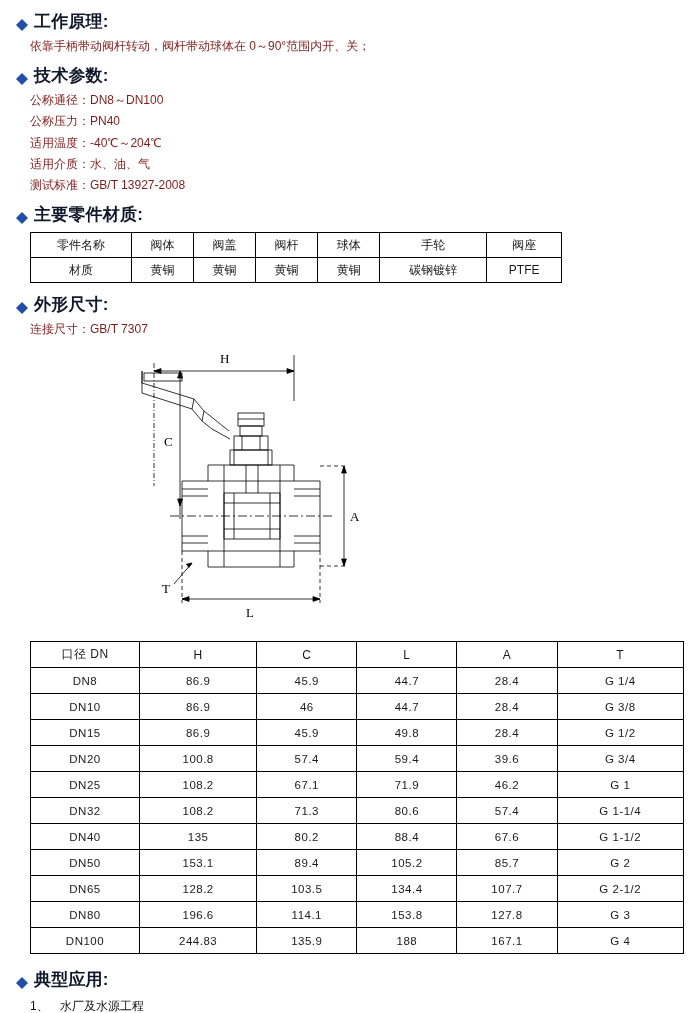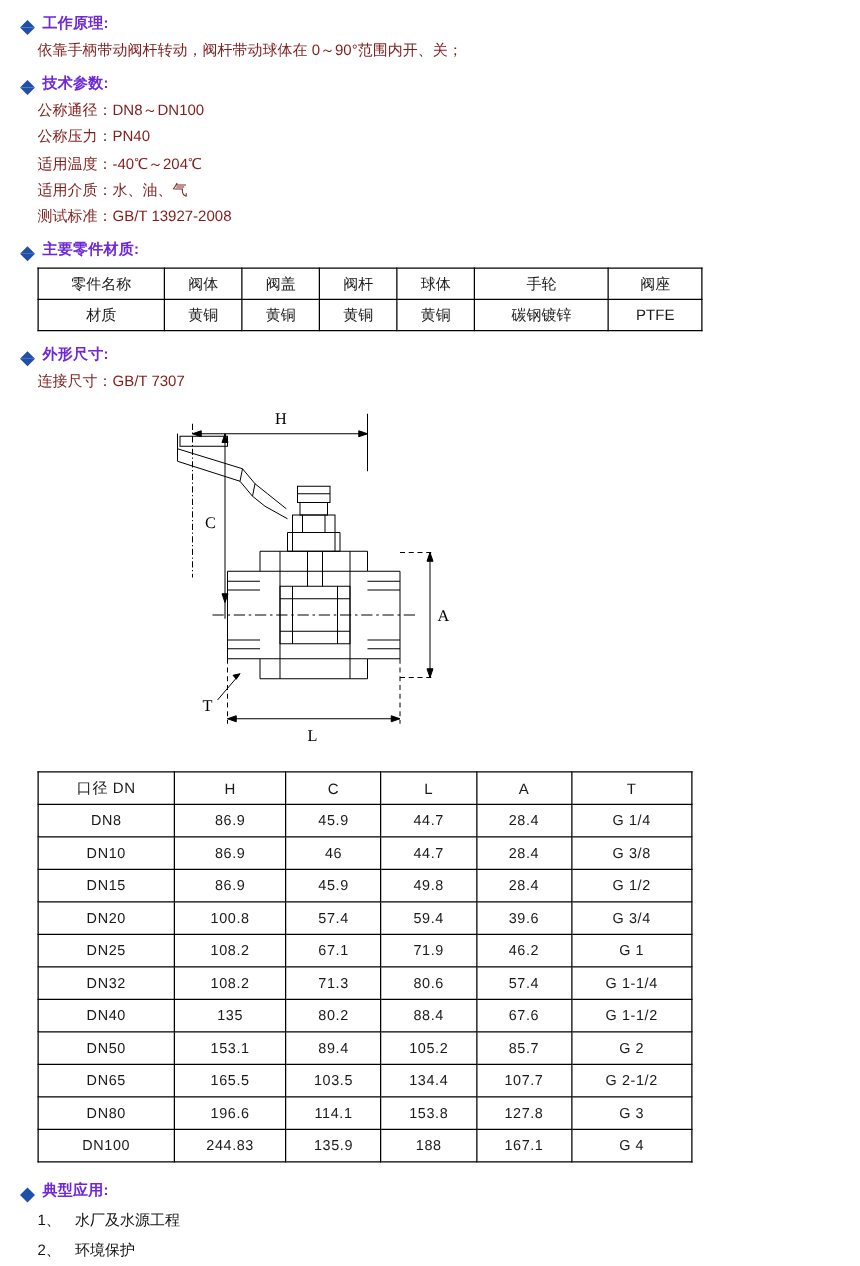--- a/index.html
+++ b/index.html
@@ -43,23 +43,23 @@
     content: "";
     position: absolute;
     left: -6px;
     top: 6px;
     width: 0;
     height: 0;
     border: 6px solid transparent;
     border-top-color: #1f4fa8;
   }
   .section-title {
-    font-size: 12px;
+    font-size: 17px;
     font-weight: bold;
-    color: #6d28d9;
+    color: #0f172a;
     letter-spacing: 0.2px;
   }
   .body-line {
     font-size: 12px;
     color: #7f1d1d;
     margin: 5px 16px 0 30px;
     line-height: 1.35;
   }
   .gap-md { height: 10px; }
 
@@ -84,21 +84,21 @@
   .drawing-wrap {
     width: 688px;
     height: 300px;
     position: relative;
     margin-top: 4px;
   }
   .drawing-wrap svg { display: block; margin: 0 auto; }
 
   
   .dim-table {
-    width: 524px;
+    width: 654px;
     margin-left: 22px;
   }
   .dim-table td {
     height: 19px;
     font-size: 11.5px;
     letter-spacing: 0.5px;
   }
   .dim-table tr:first-child td { font-size: 12px; }
 
   
@@ -325,21 +325,21 @@
     <tr>
       <td>DN50</td>
       <td>153.1</td>
       <td>89.4</td>
       <td>105.2</td>
       <td>85.7</td>
       <td>G 2</td>
     </tr>
     <tr>
       <td>DN65</td>
-      <td>165.5</td>
+      <td>128.2</td>
       <td>103.5</td>
       <td>134.4</td>
       <td>107.7</td>
       <td>G 2-1/2</td>
     </tr>
     <tr>
       <td>DN80</td>
       <td>196.6</td>
       <td>114.1</td>
       <td>153.8</td>

